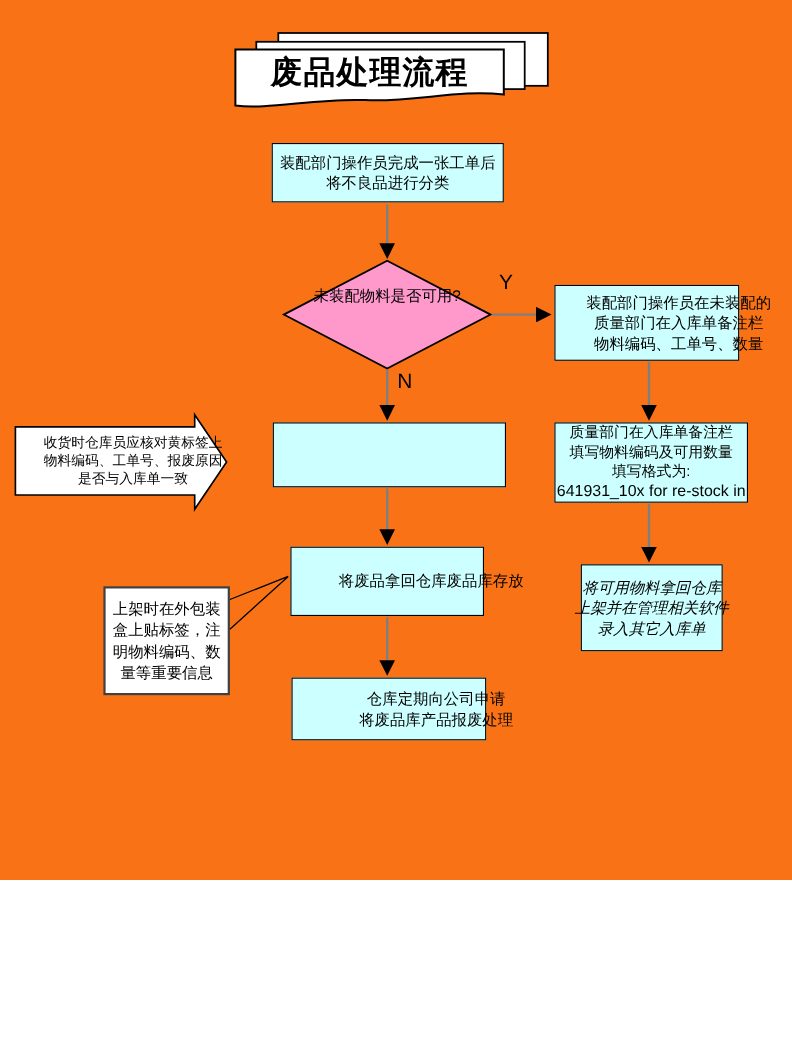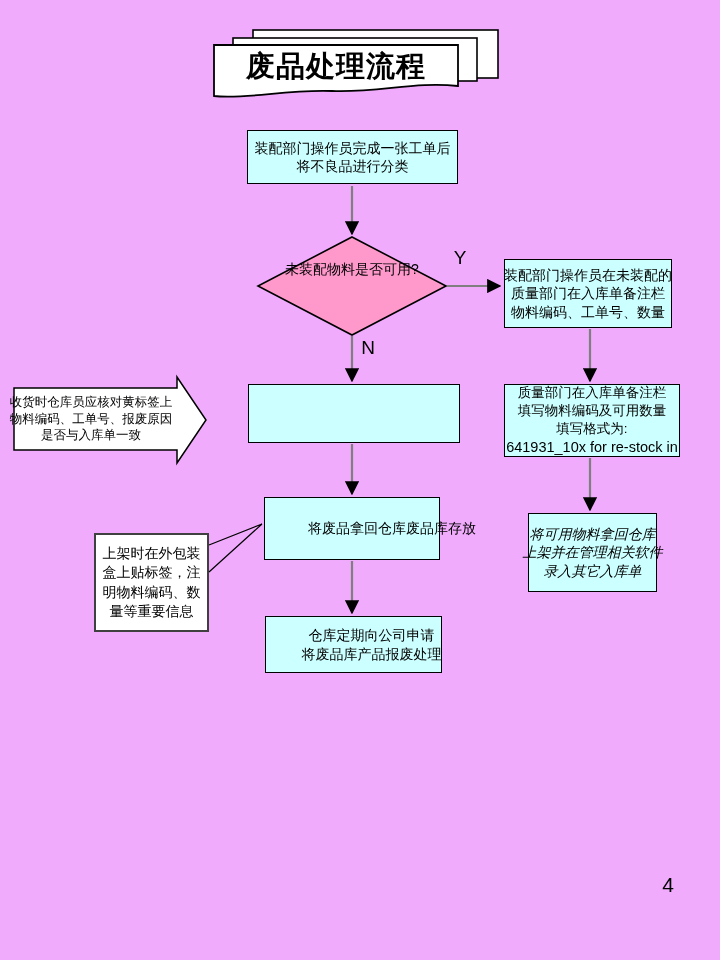--- a/index.html
+++ b/index.html
@@ -1,17 +1,17 @@
 <!DOCTYPE html>
 <html style="--box-fill: #ccffff; --decision-fill: #ff99cc; --conn: #7f7f7f;"><head>
 <meta charset="utf-8">
 <style>
   html,body{margin:0;padding:0;background:#ffffff;}
   body{font-family:"Liberation Sans", sans-serif;}
-  #slide{position:relative;width:720px;height:960px;background:#f0abfc;overflow:hidden;}
+  #slide{position:relative;width:720px;height:800px;background:#f97316;overflow:hidden;}
   #shapes{position:absolute;left:0;top:0;z-index:0;}
   .txt{position:absolute;z-index:2;display:flex;flex-direction:column;align-items:center;justify-content:center;
        text-align:center;color:#000;font-size:14px;line-height:1.32;white-space:nowrap;}
   .fbox{position:absolute;z-index:1;background:var(--box-fill);border:1px solid #000;box-sizing:border-box;}
   .title-text{font-size:29px;font-weight:bold;letter-spacing:1px;}
   .branch-label{font-size:19px;}
   .note{font-size:12.5px;}
   .note2{font-size:14px;line-height:1.38;}
   .pagenum{font-size:21px;}
 </style>
@@ -62,48 +62,48 @@
   <div class="txt" style="left:258px;top:220px;width:188px;height:98px;">未装配物料是否可用?</div>
   <div class="txt branch-label" style="left:448px;top:246px;width:24px;height:24px;">Y</div>
   <div class="txt branch-label" style="left:356px;top:336px;width:24px;height:24px;">N</div>
 
   <div class="fbox" style="left:248px;top:384px;width:212px;height:59px;"></div>
 
   <div class="fbox" style="left:264px;top:497px;width:176px;height:63px;"></div>
   <div class="txt" style="left:264px;top:497px;width:176px;height:63px;padding-left:40px;">将废品拿回仓库废品库存放</div>
 
   <div class="fbox" style="left:265px;top:616px;width:177px;height:57px;"></div>
-  <div class="txt" style="left:256px;top:616px;width:177px;height:57px;padding-left:27px;">
+  <div class="txt" style="left:281px;top:616px;width:177px;height:57px;padding-left:27px;">
     <div>仓库定期向公司申请</div>
     <div>将废品库产品报废处理</div>
   </div>
 
   <div class="fbox" style="left:504px;top:259px;width:168px;height:69px;"></div>
-  <div class="txt" style="left:504px;top:259px;width:168px;height:69px;">
+  <div class="txt" style="left:504px;top:259px;width:168px;height:69px;padding-left:29px;">
     <div>装配部门操作员在未装配的</div>
     <div>质量部门在入库单备注栏</div>
     <div>物料编码、工单号、数量</div>
   </div>
 
   <div class="fbox" style="left:504px;top:384px;width:176px;height:73px;"></div>
   <div class="txt" style="left:504px;top:384px;width:176px;height:73px;font-size:13.5px;">
     <div>质量部门在入库单备注栏</div>
     <div>填写物料编码及可用数量</div>
     <div>填写格式为:</div>
     <div style="font-size:14.5px;">641931_10x for re-stock in</div>
   </div>
 
   <div class="fbox" style="left:528px;top:513px;width:129px;height:79px;"></div>
   <div class="txt" style="left:528px;top:513px;width:129px;height:79px;font-style:italic;">
     <div>将可用物料拿回仓库</div>
     <div>上架并在管理相关软件</div>
     <div>录入其它入库单</div>
   </div>
 
-  <div class="txt note" style="left:0;top:388px;width:182px;height:62px;text-align:center;">
+  <div class="txt note" style="left:30px;top:388px;width:182px;height:62px;text-align:center;">
     <div>收货时仓库员应核对黄标签上</div>
     <div>物料编码、工单号、报废原因</div>
     <div>是否与入库单一致</div>
   </div>
 
   <div class="txt note2" style="left:95px;top:534px;width:113px;height:97px;">
     <div>上架时在外包装</div>
     <div>盒上贴标签，注</div>
     <div>明物料编码、数</div>
     <div>量等重要信息</div>

